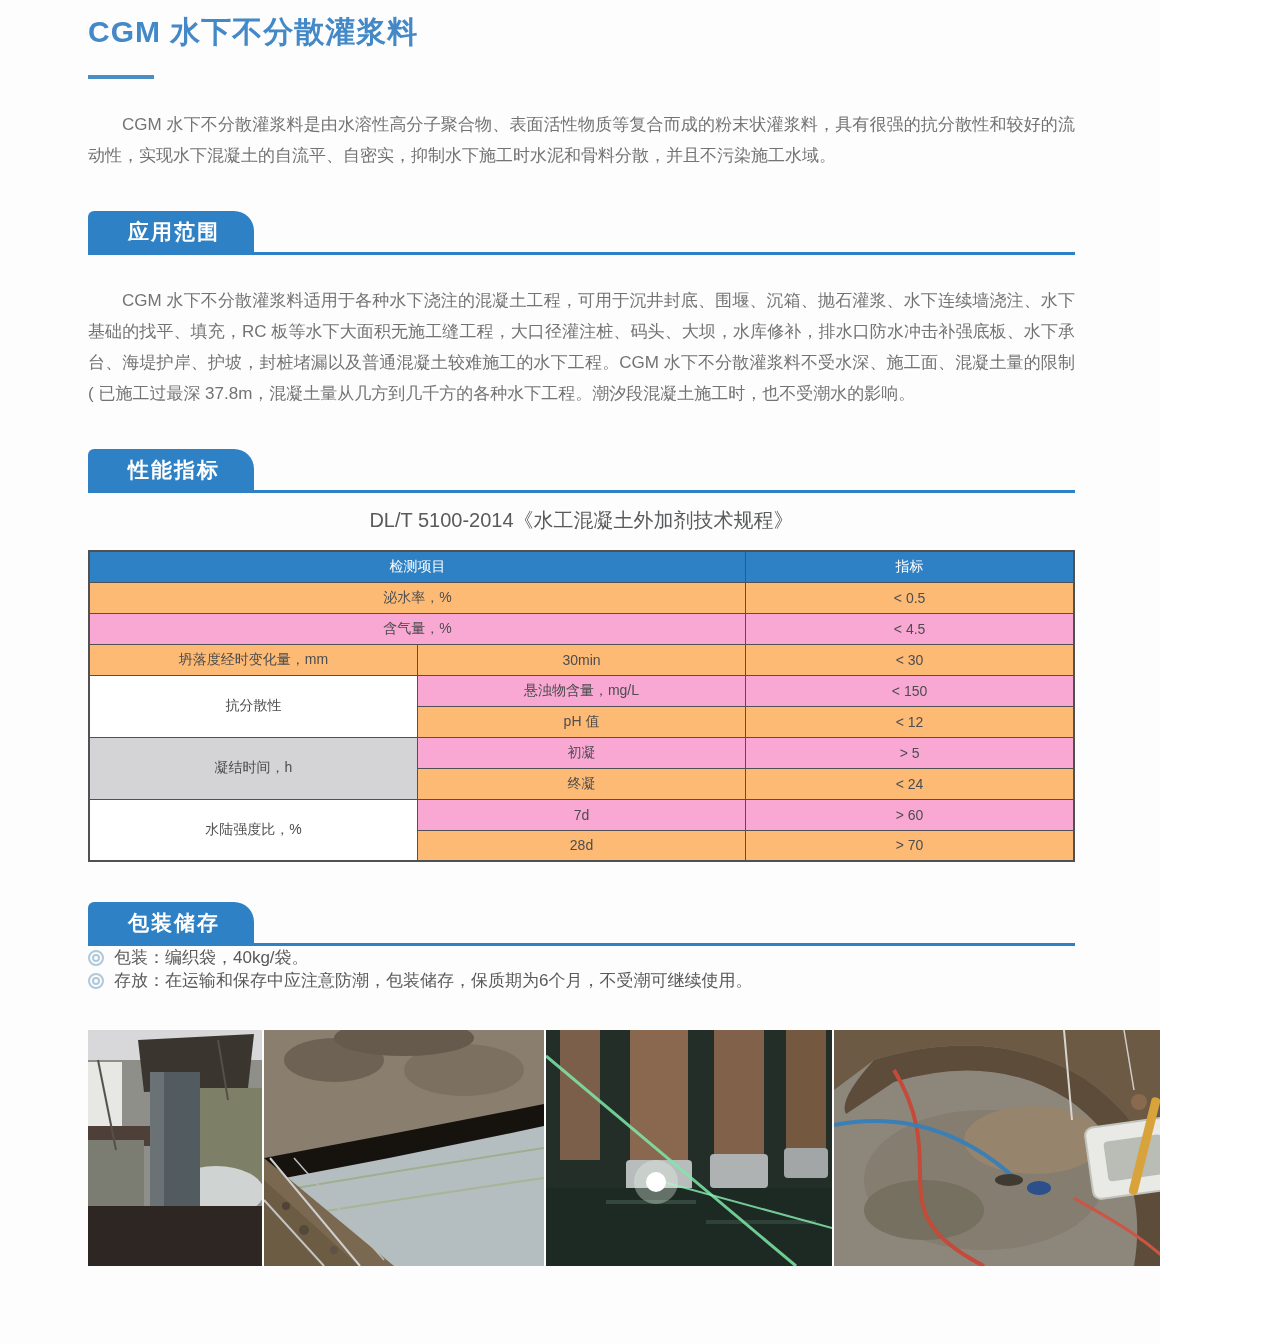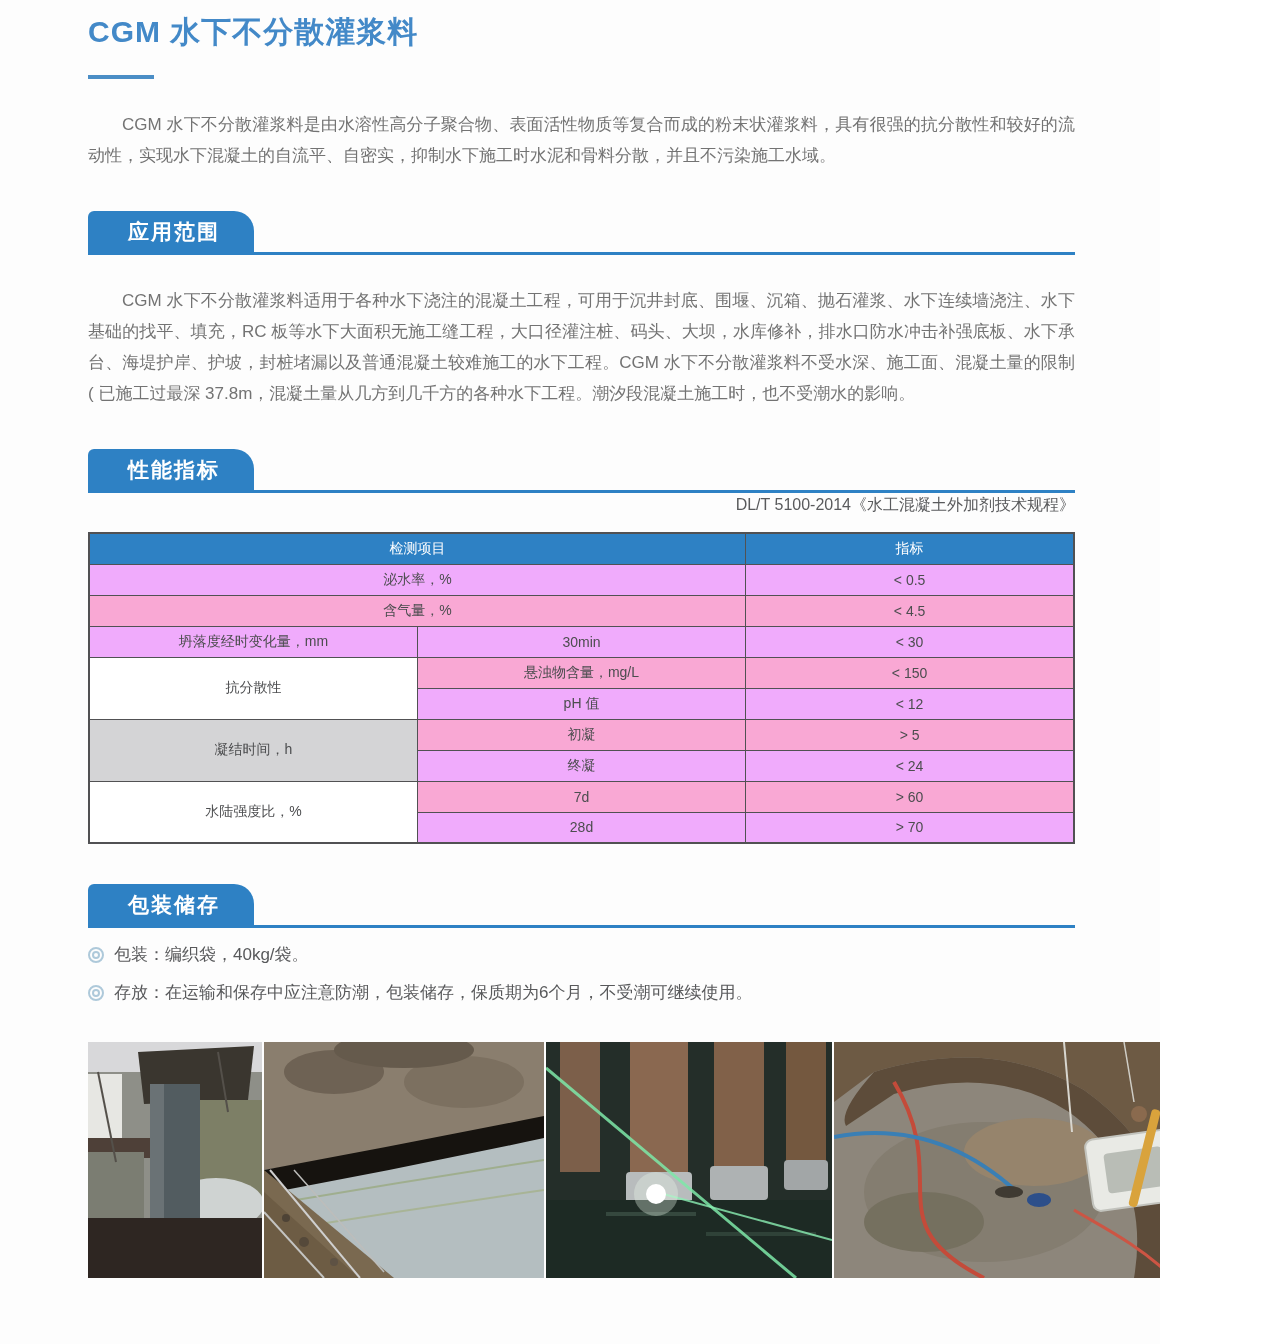--- a/index.html
+++ b/index.html
@@ -46,23 +46,23 @@
     background:#2e81c4;
     color:#ffffff;
     font-size:21px;
     font-weight:bold;
     line-height:26px;
     padding:8px 34px 7px 40px;
     border-radius:6px 20px 0 0;
     letter-spacing:2px;
   }
   .std-note {
-    margin-top:2px;
-    text-align:right;
-    font-size:16px;
+    margin-top:14px;
+    text-align:center;
+    font-size:20px;
     color:#595a5c;
   }
   table.spec {
     margin-top:16px;
     width:100%;
     border-collapse:collapse;
     border:2px solid #515153;
     font-size:14px;
     color:#4c4d4f;
   }
@@ -71,29 +71,28 @@
     border:1px solid #515153;
     text-align:center;
     height:31px;
     padding:1px 6px;
     font-weight:normal;
   }
   table.spec thead th {
     background:#2e81c4;
     color:#ffffff;
   }
-  tr.row-gray td { background:#f0abfc; }
+  tr.row-gray td { background:#fdba74; }
   tr.row-white td { background:#f9a8d4; }
   td.cell-white { background:#ffffff !important; }
   td.cell-gray { background:#d4d4d6 !important; }
   .bullet-line {
     display:flex;
     align-items:center;
     gap:10px;
-    margin-top:15px;
     font-size:17px;
     color:#58595b;
   }
   .bullet-ring {
     flex:0 0 auto;
     width:16px; height:16px;
     border:2px solid #aec9da;
     border-radius:50%;
     display:inline-flex;
     align-items:center;

